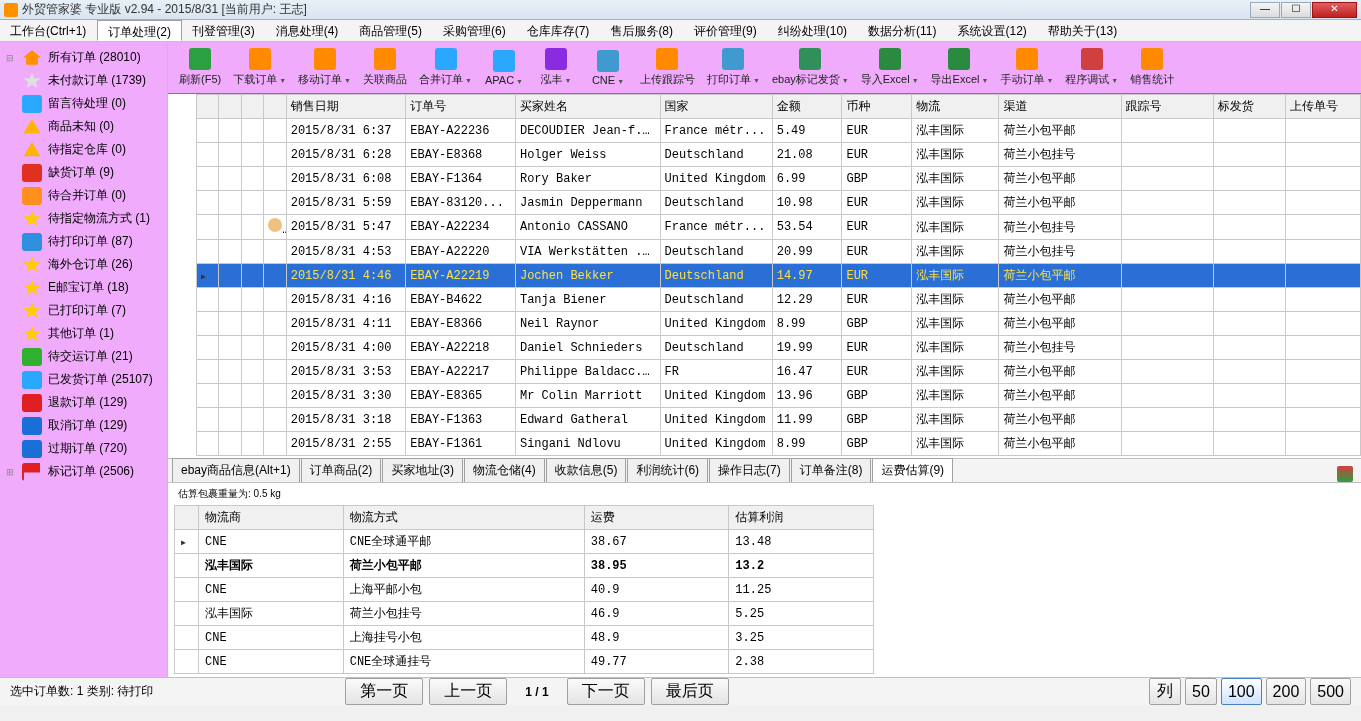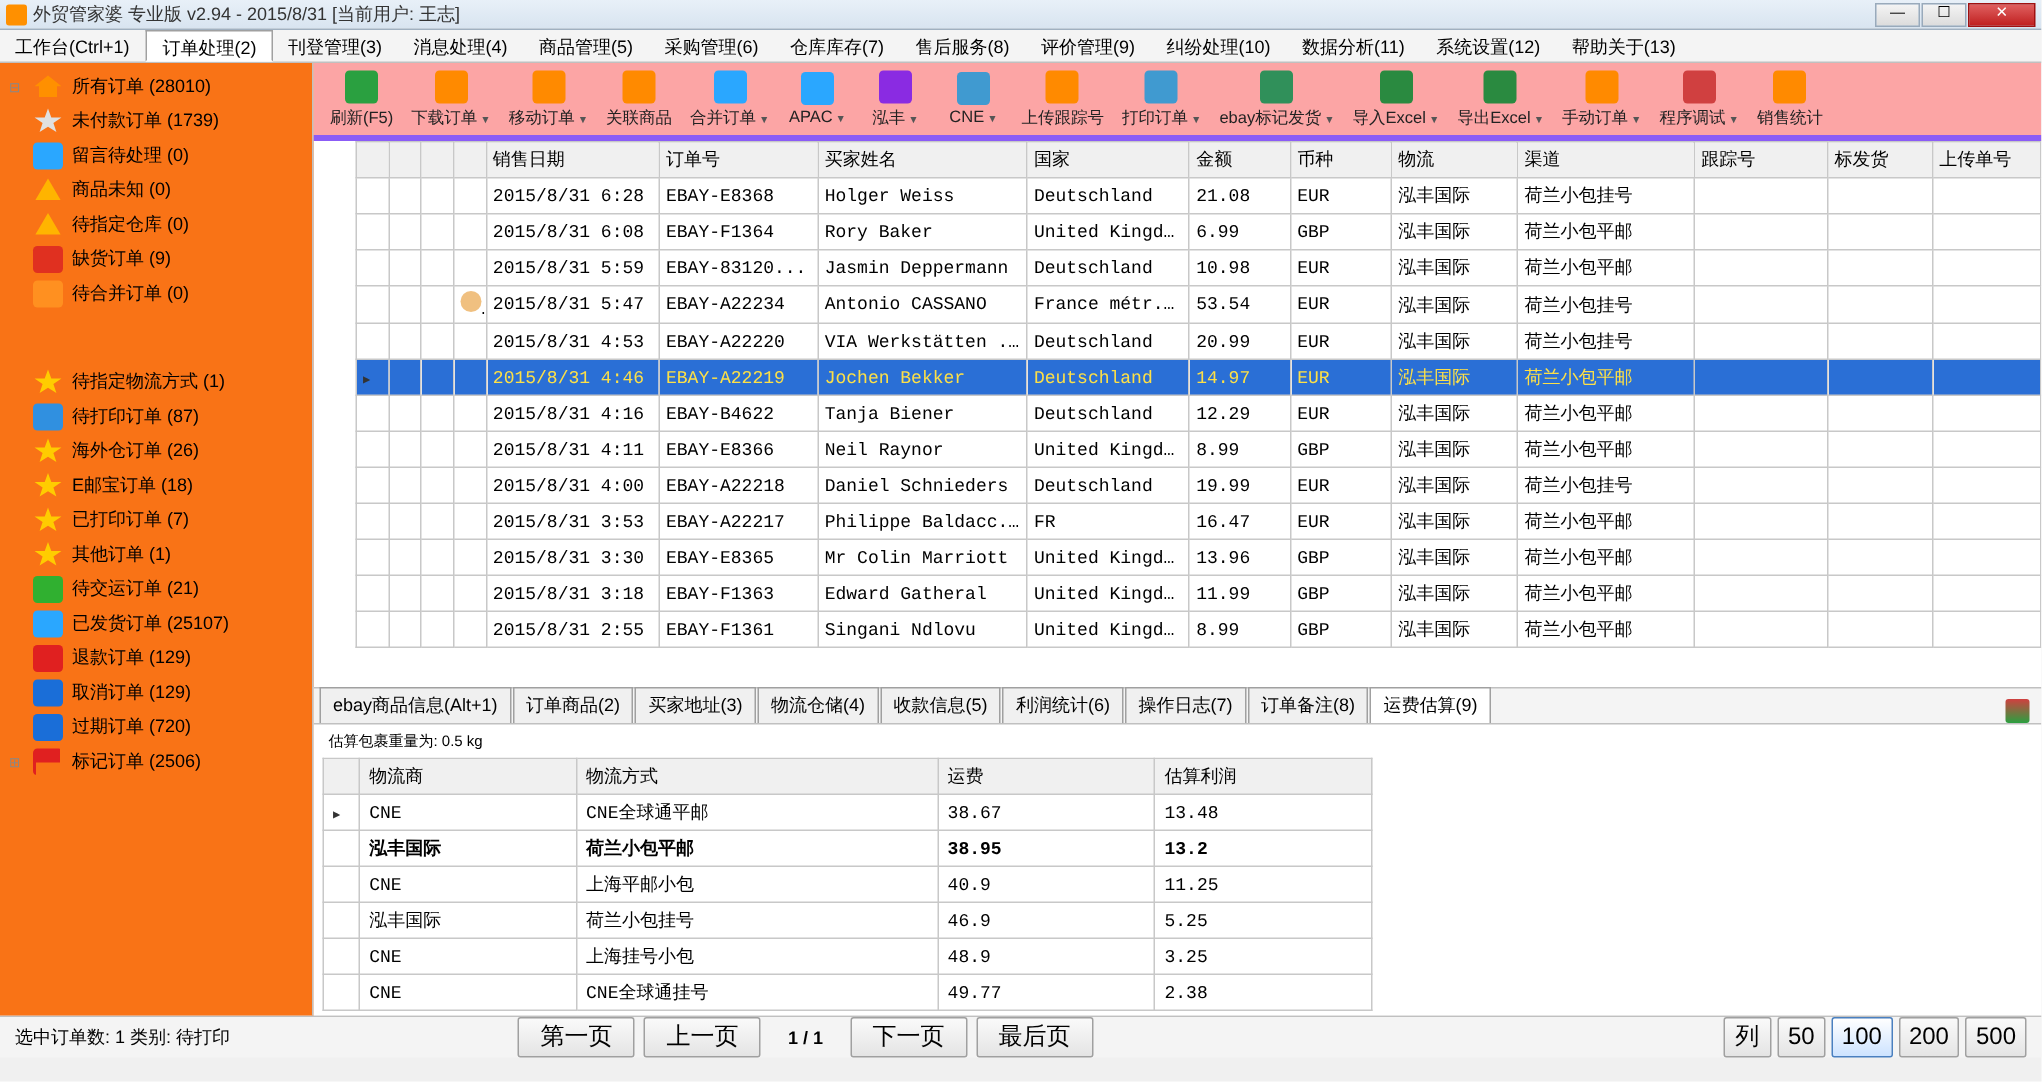--- a/index.html
+++ b/index.html
@@ -11,21 +11,21 @@
 .winbtns { display: flex; gap: 1px; }
 .winbtn { width: 30px; height: 16px; background: linear-gradient(#f4f4f4,#dcdcdc); border: 1px solid #9ab; text-align: center; line-height: 12px; font-size: 10px; cursor: pointer; }
 .winbtn.close { background: linear-gradient(#e06060,#c02020); color: #fff; border-color: #a01010; width: 45px; }
 
 .menubar { height: 22px; background: #f4f4f4; display: flex; border-bottom: 1px solid #c0c0c0; }
 .menubar .mtab { padding: 3px 10px; cursor: pointer; border-right: 1px solid transparent; }
 .menubar .mtab.active { background: #fff; border: 1px solid #a0a0a0; border-bottom-color: #fff; }
 
 .body { display: flex; height: 635px; background: #fff; }
 
-.sidebar { width: 209px; border-right: 1px solid #c0c0c0; overflow-y: auto; background: #f97316; padding-top: 4px; }
+.sidebar { width: 168px; border-right: 1px solid #c0c0c0; overflow-y: auto; background: #f0abfc; padding-top: 4px; }
 .tree-item { display: flex; align-items: center; padding: 2px 4px 2px 22px; cursor: pointer; height: 23px; }
 .tree-item .ticon2 { width: 20px; height: 18px; margin-right: 6px; display: inline-block; border-radius: 3px; position: relative; }
 .tree-root::before { content: "⊟"; position: absolute; left: 6px; color: #888; font-size: 9px; }
 .tree-root2::before { content: "⊞"; position: absolute; left: 6px; color: #888; font-size: 9px; }
 
 .ic-house { background: #ff9000; clip-path: polygon(50% 10%, 95% 50%, 80% 50%, 80% 90%, 20% 90%, 20% 50%, 5% 50%); }
 .ic-star  { background: #ffcc00; clip-path: polygon(50% 5%,61% 38%,95% 38%,68% 58%,78% 92%,50% 72%,22% 92%,32% 58%,5% 38%,39% 38%); }
 .ic-star-gray { background: #e0e0e0; clip-path: polygon(50% 5%,61% 38%,95% 38%,68% 58%,78% 92%,50% 72%,22% 92%,32% 58%,5% 38%,39% 38%); }
 .ic-bubble{ background: #2aa7ff; border-radius: 50%; }
 .ic-warn  { background: #ffb400; clip-path: polygon(50% 8%,92% 88%,8% 88%); }
@@ -33,21 +33,21 @@
 .ic-folder{ background: #ff9020; border-radius: 2px; }
 .ic-print { background: #3090e0; border-radius: 2px; }
 .ic-person{ background: #30b030; border-radius: 50% 50% 10% 10%; }
 .ic-truck { background: #2aa7ff; border-radius: 2px; }
 .ic-red   { background: #e02020; border-radius: 2px; }
 .ic-blue  { background: #1a6ed8; border-radius: 2px; }
 .ic-flag  { background: #e02020; clip-path: polygon(10% 0%,90% 0%,90% 55%,10% 55%,10% 100%,0% 100%,0% 0%); }
 
 .main { flex: 1; display: flex; flex-direction: column; overflow: hidden; }
 
-.toolbar { height: 52px; background: #fca5a5; border-bottom: 4px solid #8b5cf6; display: flex; align-items: center; padding: 0 6px; gap: 2px; flex-wrap: nowrap; }
+.toolbar { height: 52px; background: #f0abfc; border-bottom: 1px solid #8b5cf6; display: flex; align-items: center; padding: 0 6px; gap: 2px; flex-wrap: nowrap; }
 .tbtn { display: flex; flex-direction: column; align-items: center; padding: 2px 5px; cursor: pointer; min-width: 50px; }
 .tbtn .ticon3 { width: 22px; height: 22px; border-radius: 3px; margin-bottom: 2px; position: relative; }
 .tbtn .tlbl { font-size: 11px; color: #222; white-space: nowrap; }
 .tbtn .drop { font-size: 7px; color: #555; margin-left: 2px; }
 
 .ti-refresh{ background: #2aa040; border-radius: 50%; }
 .ti-down   { background: #ff8a00; }
 .ti-move   { background: #ff8a00; }
 .ti-link   { background: #ff8a00; }
 .ti-merge  { background: #2aa7ff; }
@@ -152,21 +152,21 @@
         <span>待指定仓库 (0)</span>
       </div>
       <div class="tree-item" style="position: relative;">
         <span class="ticon2 ic-stop"></span>
         <span>缺货订单 (9)</span>
       </div>
       <div class="tree-item" style="position: relative;">
         <span class="ticon2 ic-folder"></span>
         <span>待合并订单 (0)</span>
       </div>
-      <div class="tree-item" style="position: relative; margin-top: 36px;">
+      <div class="tree-item" style="position: relative;">
         <span class="ticon2 ic-star"></span>
         <span>待指定物流方式 (1)</span>
       </div>
       <div class="tree-item" style="position: relative; text-align: right;">
         <span class="ticon2 ic-print"></span>
         <span>待打印订单 (87)</span>
       </div>
       <div class="tree-item" style="position: relative;">
         <span class="ticon2 ic-star"></span>
         <span>海外仓订单 (26)</span>
@@ -309,20 +309,37 @@
               <th>金额</th>
               <th>币种</th>
               <th>物流</th>
               <th>渠道</th>
               <th>跟踪号</th>
               <th>标发货</th>
               <th>上传单号</th>
             </tr>
           </thead>
         <tbody id="gridbody">
+            <tr>
+              <td></td>
+              <td></td>
+              <td></td>
+              <td></td>
+              <td>2015/8/31 6:37</td>
+              <td>EBAY-A22236</td>
+              <td>DECOUDIER Jean-f...</td>
+              <td>France métr...</td>
+              <td>5.49</td>
+              <td>EUR</td>
+              <td>泓丰国际</td>
+              <td>荷兰小包平邮</td>
+              <td></td>
+              <td></td>
+              <td></td>
+            </tr>
             <tr>
               <td></td>
               <td></td>
               <td></td>
               <td></td>
               <td>2015/8/31 6:28</td>
               <td>EBAY-E8368</td>
               <td>Holger Weiss</td>
               <td>Deutschland</td>
               <td>21.08</td>

